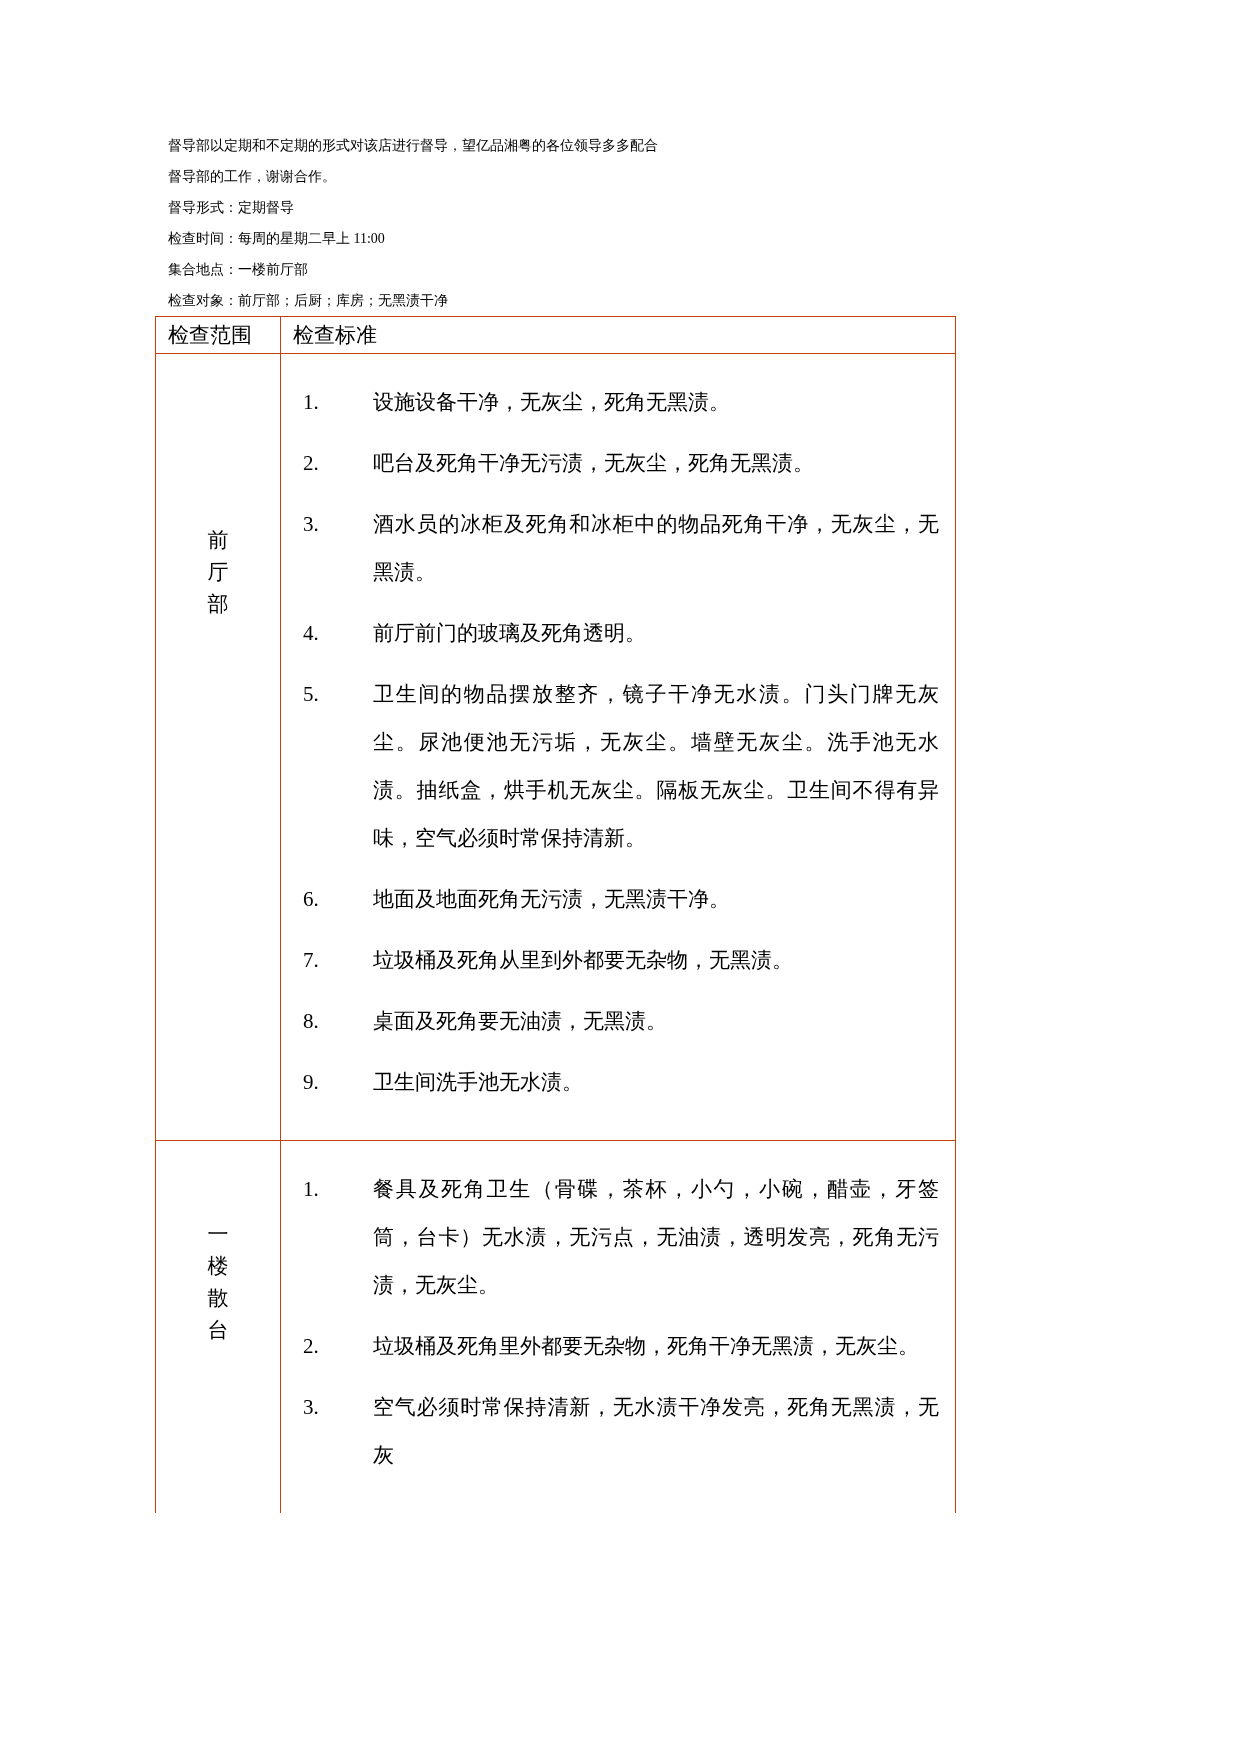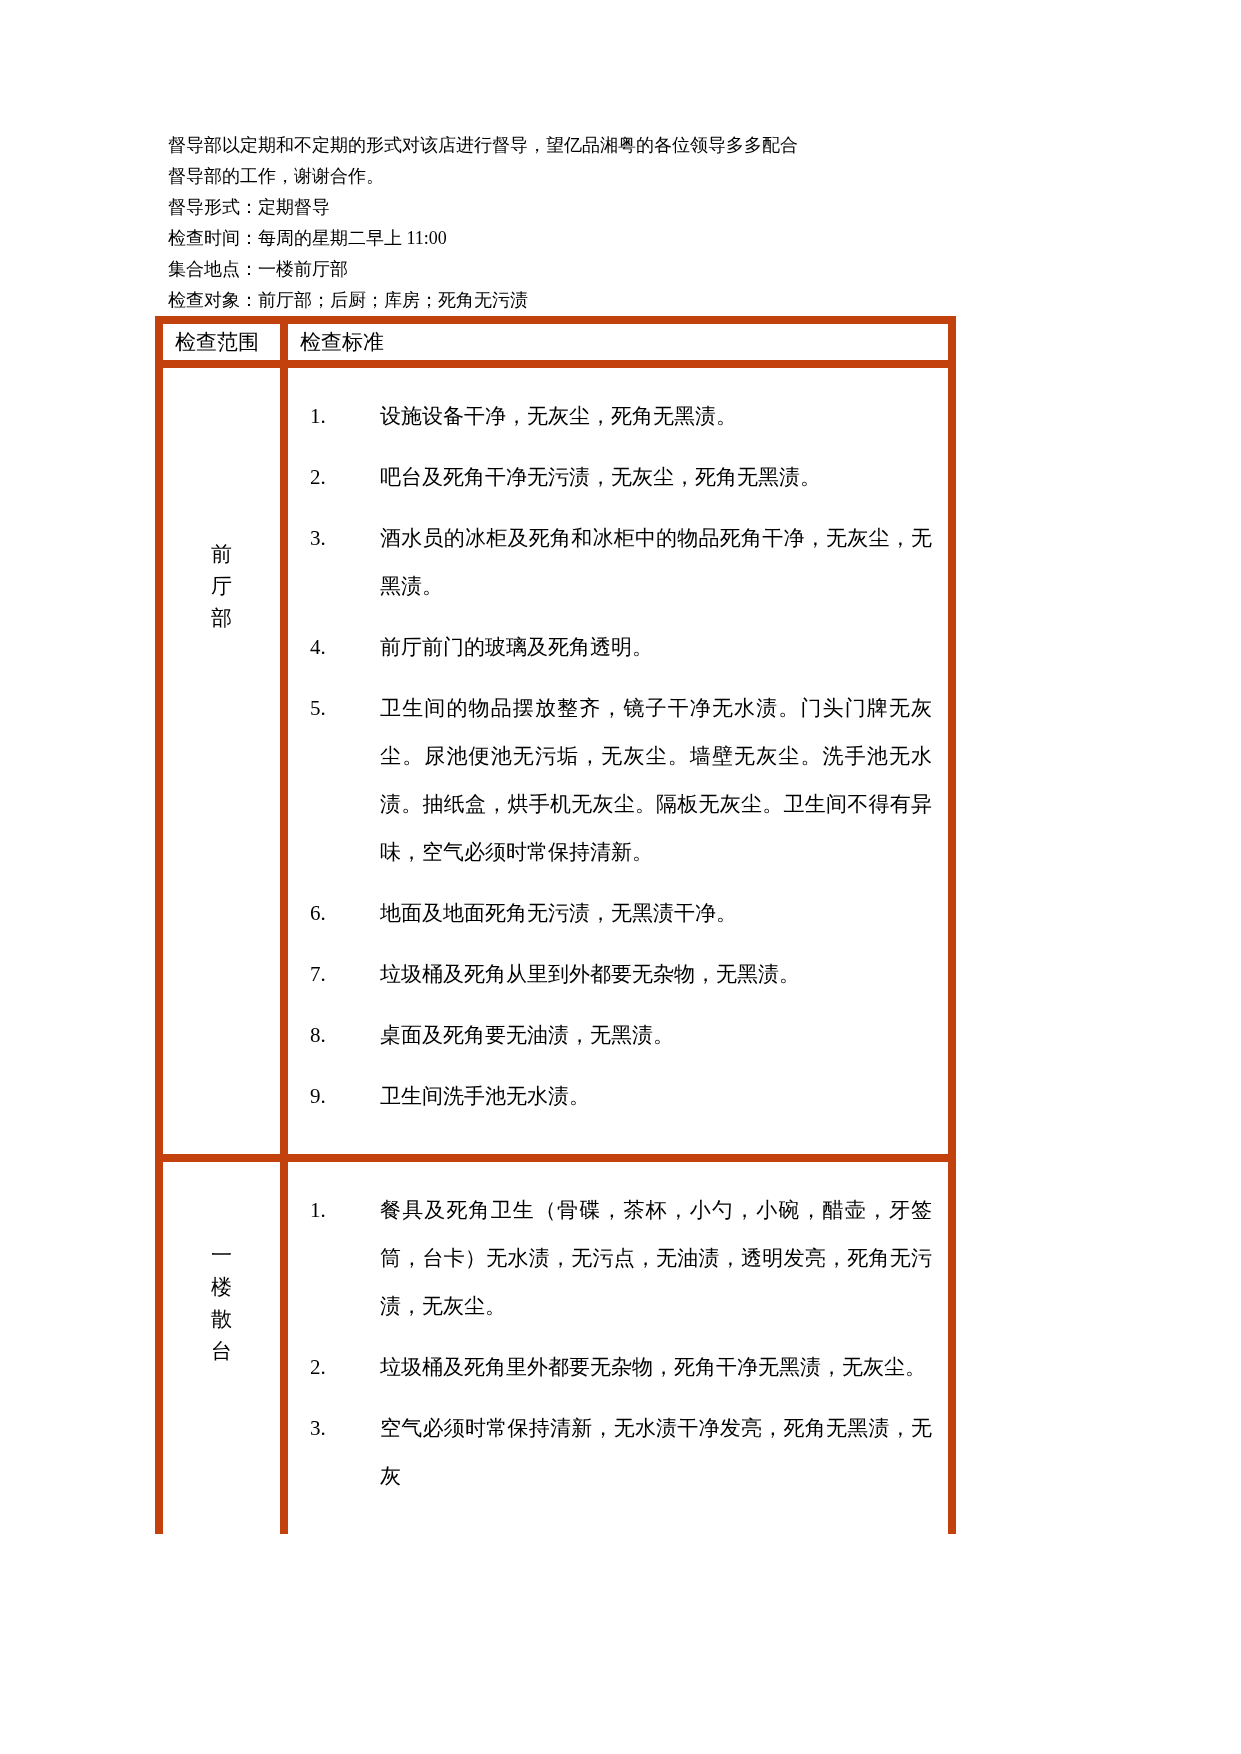--- a/index.html
+++ b/index.html
@@ -14,35 +14,35 @@
   .page {
     position: relative;
     width: 1241px;
     height: 1754px;
     background: #ffffff;
     padding-top: 130px;
   }
   .intro {
     margin-left: 168px;
     width: 800px;
-    font-size: 18px;
+    font-size: 14px;
     line-height: 31px;
   }
   .intro-line { white-space: pre-wrap; }
 
   .inspection-table {
     margin-left: 155px;
     width: 801px;
     border-collapse: collapse;
     font-size: 21px;
     table-layout: fixed;
   }
   .inspection-table th,
   .inspection-table td {
-    border: 8px solid #c2410c;
+    border: 1px solid #c2410c;
   }
   .inspection-table tr:last-child td { border-bottom: none; }
 
   .inspection-table th {
     font-weight: normal;
     text-align: left;
     padding: 4px 12px;
     height: 34px;
   }
   .col-scope { width: 125px; }
@@ -82,21 +82,21 @@
 <body>
 
 <div class="page">
 
   <div class="intro">
     <div class="intro-line">督导部以定期和不定期的形式对该店进行督导，望亿品湘粤的各位领导多多配合</div>
     <div class="intro-line">督导部的工作，谢谢合作。</div>
     <div class="intro-line">督导形式：定期督导</div>
     <div class="intro-line">检查时间：每周的星期二早上 11:00</div>
     <div class="intro-line">集合地点：一楼前厅部</div>
-    <div class="intro-line">检查对象：前厅部；后厨；库房；死角无污渍</div>
+    <div class="intro-line">检查对象：前厅部；后厨；库房；无黑渍干净</div>
   </div>
 
   <table class="inspection-table">
     <tbody>
         <tr>
       <th class="col-scope">检查范围</th>
       <th>检查标准</th>
     </tr>
 
     <tr>

